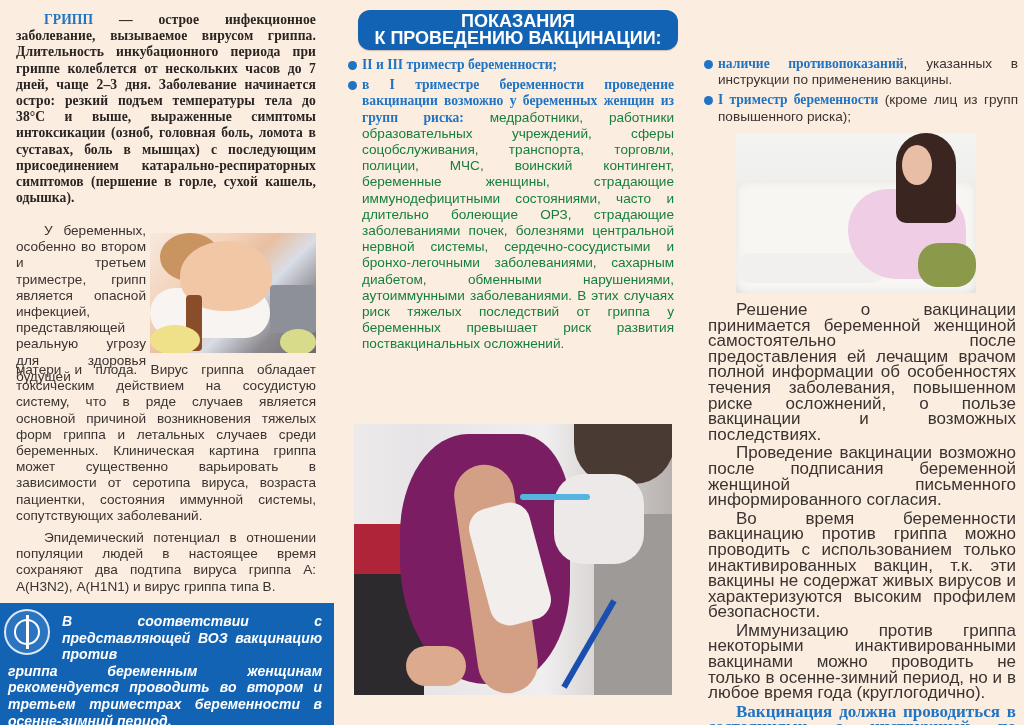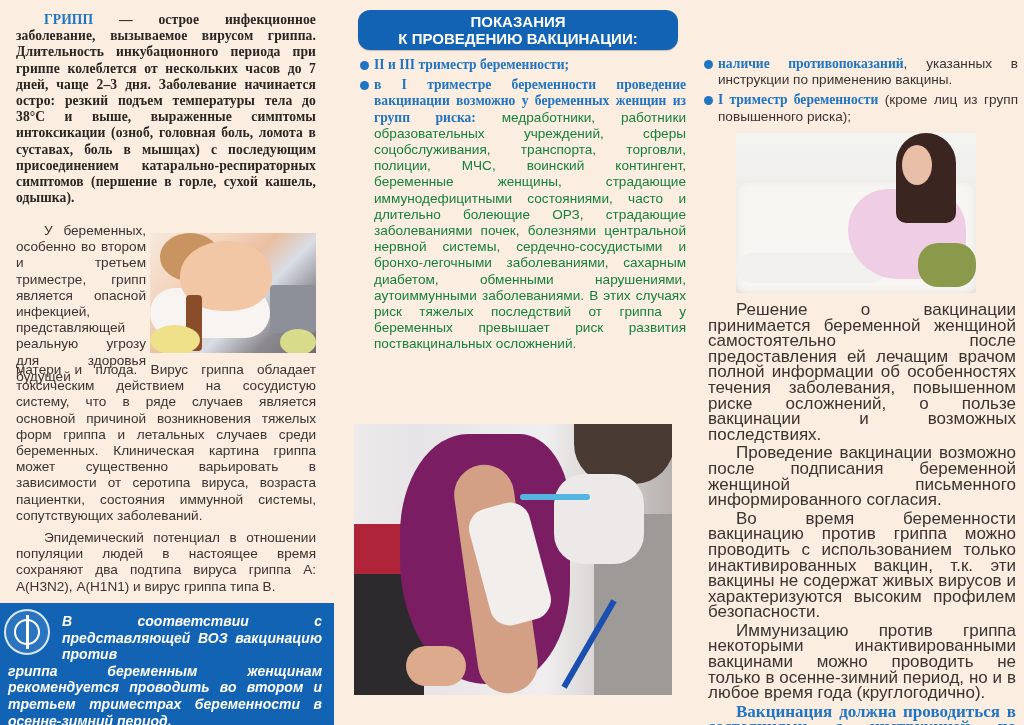--- a/index.html
+++ b/index.html
@@ -63,35 +63,35 @@
       font-size: 14px; line-height: 16.6px;
       text-align: justify;
     }
     .who-text .line1 { display: block; padding-left: 54px; }
 
     
     .heading {
       position: absolute; background: #1263b4; color: #ffffff;
       border-radius: 12px;
       text-align: center; font-weight: bold;
-      font-size: 15px; line-height: 17px;
+      font-size: 18px; line-height: 17px;
       padding: 3px 8px 3px 8px;
       box-shadow: 0 1px 1px rgba(0,0,0,0.2);
     }
     .heading span { display: block; }
     .heading-mid { left: 10px; top: 10px; width: 320px; height: 40px; }
     .heading-right { left: 8px; top: 10px; width: 308px; height: 40px; }
 
     .bullets { position: absolute; list-style: none; }
     .bullets li { position: relative; padding-left: 14px; font-size: 13.6px; line-height: 16.2px; text-align: justify; text-align-last: left; }
     .bullets li + li { margin-top: 4px; }
     .bullets li .dot {
       position: absolute; left: 0; top: 4px; width: 9px; height: 9px; border-radius: 50%; background: #1f74c4;
     }
-    .mid-bullets { left: 12px; top: 57px; width: 326px; }
+    .mid-bullets { left: 0; top: 57px; width: 326px; }
     .right-bullets { left: 4px; top: 56px; width: 314px; }
 
     .photo-vacc {
       position: absolute; left: 6px; top: 424px; width: 318px; height: 271px;
       overflow: hidden;
       background: linear-gradient(90deg, #eceaea 0%, #e6e4e6 20%, #f0eeee 60%, #b7b2b0 100%);
     }
     .photo-vacc .chair { position: absolute; left: 0; top: 100px; width: 60px; height: 60px; background: #b0243a; }
     .photo-vacc .chair2 { position: absolute; left: 0; top: 150px; width: 70px; height: 121px; background: #2c2a2c; }
     .photo-vacc .belly { position: absolute; left: 46px; top: 10px; width: 170px; height: 250px; background: #7a1d63; border-radius: 40% 30% 40% 50%; }

